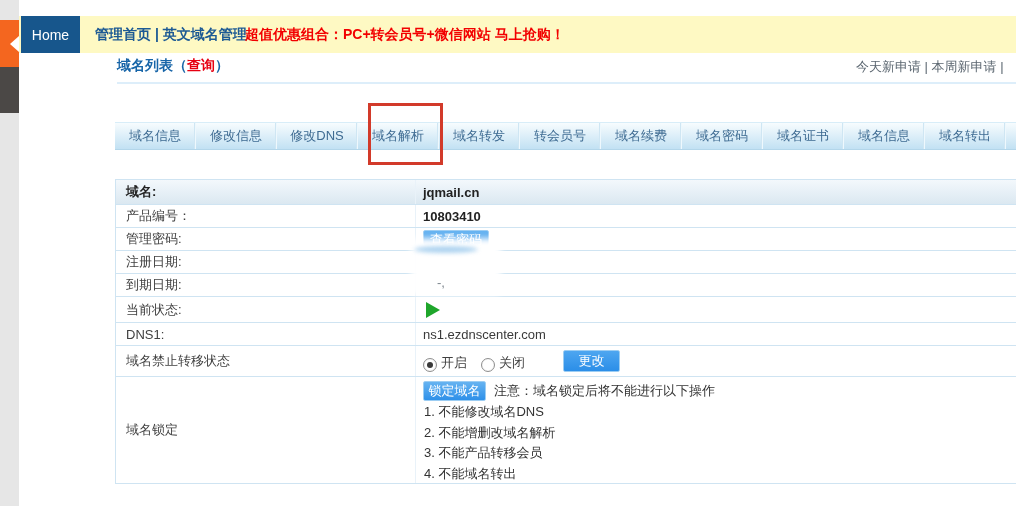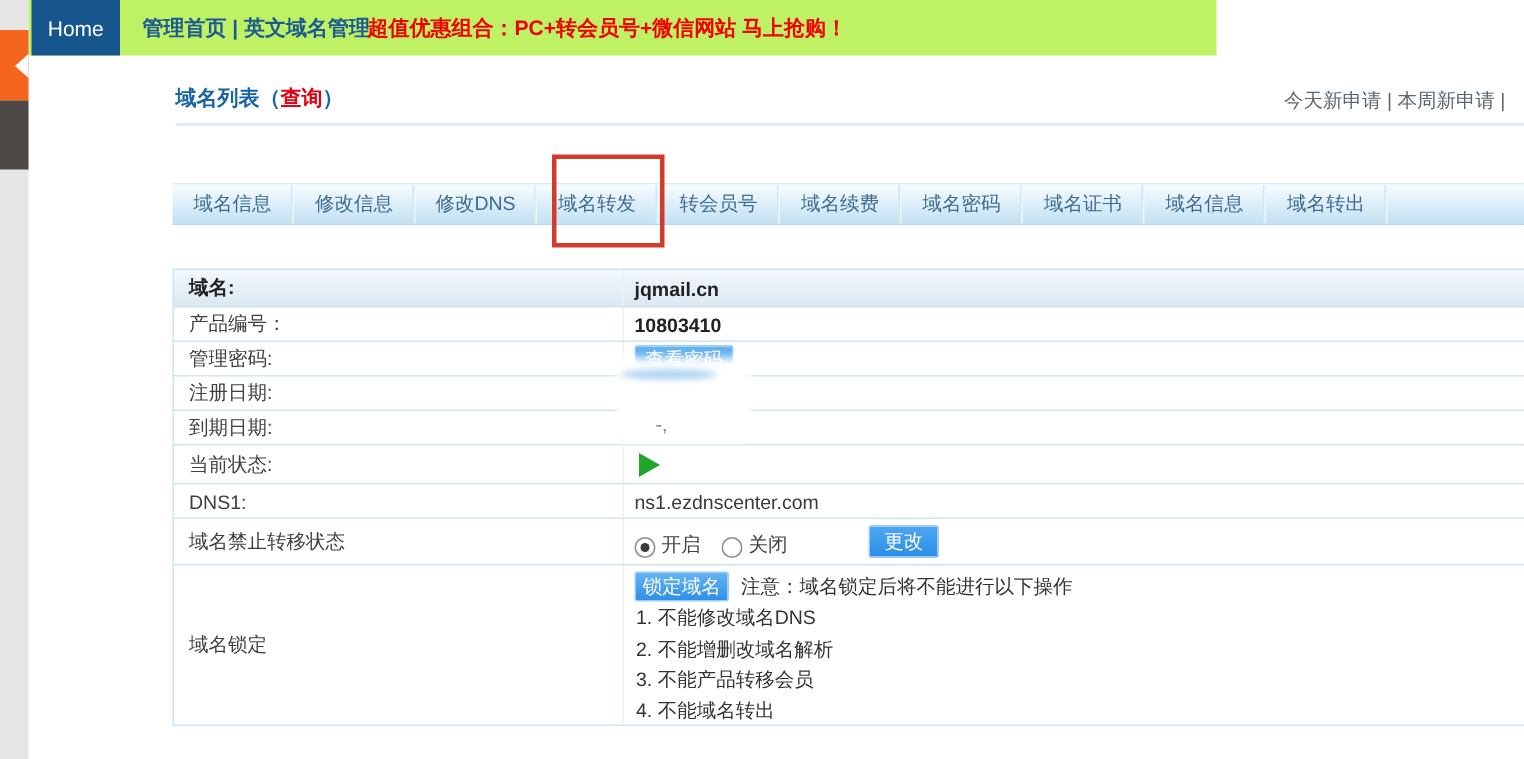--- a/index.html
+++ b/index.html
@@ -7,21 +7,21 @@
     width:1016px;height:506px;overflow:hidden;position:relative;
     background:#fff;font-family:"Liberation Sans","DejaVu Sans",sans-serif;
     -webkit-font-smoothing:antialiased;
   }
   
   .left-strip{position:absolute;left:0;top:0;width:19px;height:506px;background:#e6e6e6;z-index:2}
   .orange-btn{position:absolute;left:0;top:20px;width:19px;height:47px;background:#f4661f;display:flex;align-items:center;justify-content:flex-end}
   .arrow-left{width:0;height:0;border-top:8px solid transparent;border-bottom:8px solid transparent;border-right:9px solid #fff;margin-right:0px}
   .dark-btn{position:absolute;left:0;top:67px;width:19px;height:46px;background:#4b4846}
   
-  .topbar{position:absolute;left:19px;top:0;width:792px;height:37px;background:#bef264;z-index:1}
+  .topbar{position:absolute;left:19px;top:16px;width:997px;height:37px;background:#fef9c3;z-index:1}
   .home-tab{position:absolute;left:2px;top:0;width:59px;height:37px;background:#17568c;color:#fff;font-size:14px;display:flex;align-items:center;justify-content:center;cursor:pointer}
   .nav-links{position:absolute;left:76px;top:0;height:37px;line-height:37px;color:#1d5a94;font-size:14px;font-weight:bold;cursor:pointer;white-space:nowrap}
   .promo{position:absolute;left:226px;top:0;height:37px;line-height:37px;color:#f20000;font-size:14px;font-weight:bold;cursor:pointer;white-space:nowrap}
   
   .page-title{position:absolute;left:117px;top:57px;font-size:14px;font-weight:bold;color:#1765a8;white-space:nowrap}
   .page-title .red{color:#e60012}
   .header-links{position:absolute;left:856px;top:58px;font-size:13px;color:#5b6670;white-space:nowrap;cursor:pointer}
   .title-underline{position:absolute;left:117px;top:82px;width:899px;height:2px;background:#ddeefa}
   
   .tabbar{position:absolute;left:115px;top:122px;width:901px;height:26px;display:flex;
@@ -45,21 +45,21 @@
   .r-transfer{height:31px}
   .r-lock{height:107px;overflow:hidden;align-items:stretch}
   .r-lock .cell-label{display:flex;align-items:center}
   .r-lock .cell-value{display:block;padding-top:3px}
   .bold{font-weight:bold;color:#222}
   .dns-val{color:#3a3a3a}
   
   .btn{display:inline-flex;align-items:center;justify-content:center;color:#fff;font-size:13px;
     background:linear-gradient(#66b3f1,#2e90e9);border:1px solid #9ccdf3;border-radius:2px;cursor:pointer;box-sizing:border-box;white-space:nowrap}
   .btn-viewpw{width:66px;height:20px;margin-top:1px}
-  .btn-change{width:47px;height:22px;margin-left:40px;background:linear-gradient(#4ea6f0,#2b8ee8)}
+  .btn-change{width:57px;height:22px;margin-left:24px;background:linear-gradient(#4ea6f0,#2b8ee8)}
   .btn-lock{width:63px;height:20px}
   
   .radio{width:12px;height:12px;border-radius:50%;border:1px solid #8f8f8f;background:radial-gradient(#fff 55%,#dcdcdc);display:inline-block;position:relative;margin-right:4px;flex-shrink:0;cursor:pointer}
   .radio.sel::after{content:"";position:absolute;left:3px;top:3px;width:6px;height:6px;background:#3a3a3a;border-radius:50%}
   .radio-lbl{margin-right:14px;cursor:pointer}
   .radio-group{display:flex;align-items:flex-end}
   
   .play-icon{width:0;height:0;border-left:14px solid #1fa62b;border-top:8px solid transparent;border-bottom:8px solid transparent;margin-left:3px}
   
   .lock-line1{display:flex;align-items:center;height:22px}
@@ -88,20 +88,21 @@
 </div>
 
 <div class="page-title"><span>域名列表（</span><span class="red">查询</span><span>）</span></div>
 <div class="header-links">今天新申请 | 本周新申请 |</div>
 <div class="title-underline"></div>
 
 <div class="tabbar">
   <div class="tab">域名信息</div>
   <div class="tab">修改信息</div>
   <div class="tab">修改DNS</div>
+  <div class="tab">域名解析</div>
   <div class="tab">域名转发</div>
   <div class="tab">转会员号</div>
   <div class="tab">域名续费</div>
   <div class="tab">域名密码</div>
   <div class="tab">域名证书</div>
   <div class="tab">域名信息</div>
   <div class="tab">域名转出</div>
 </div>
 
 <div class="red-box"></div>

